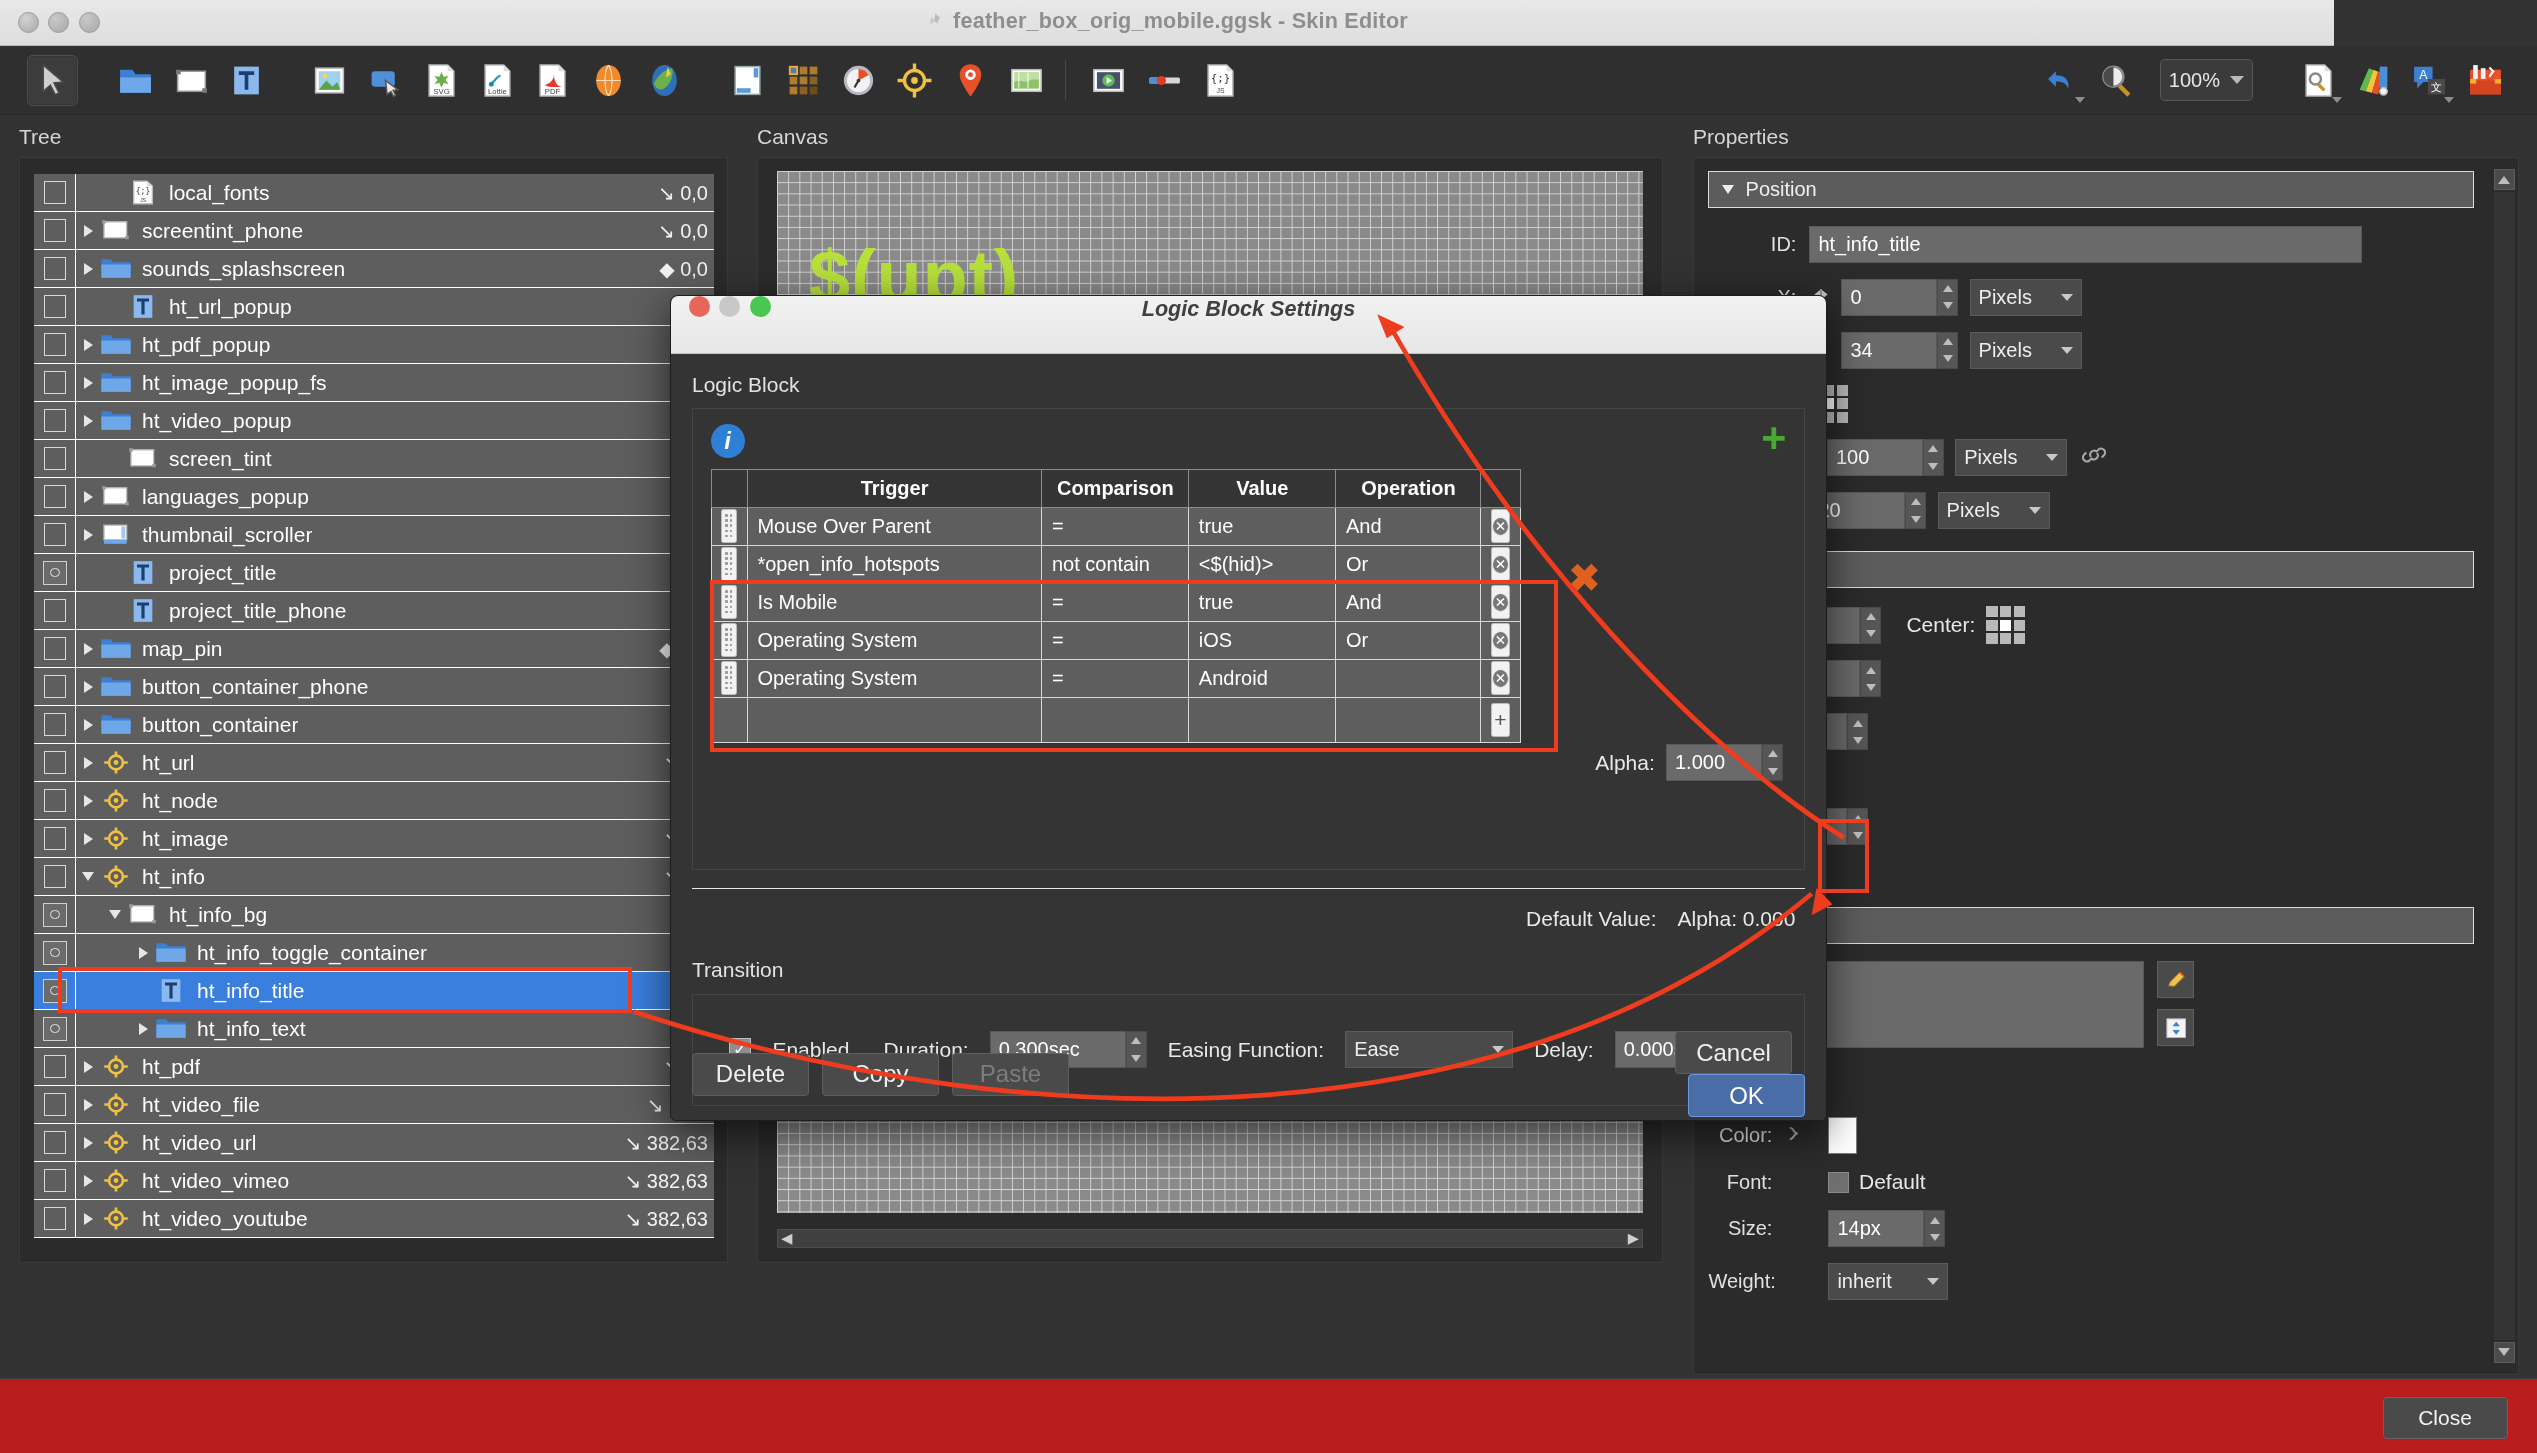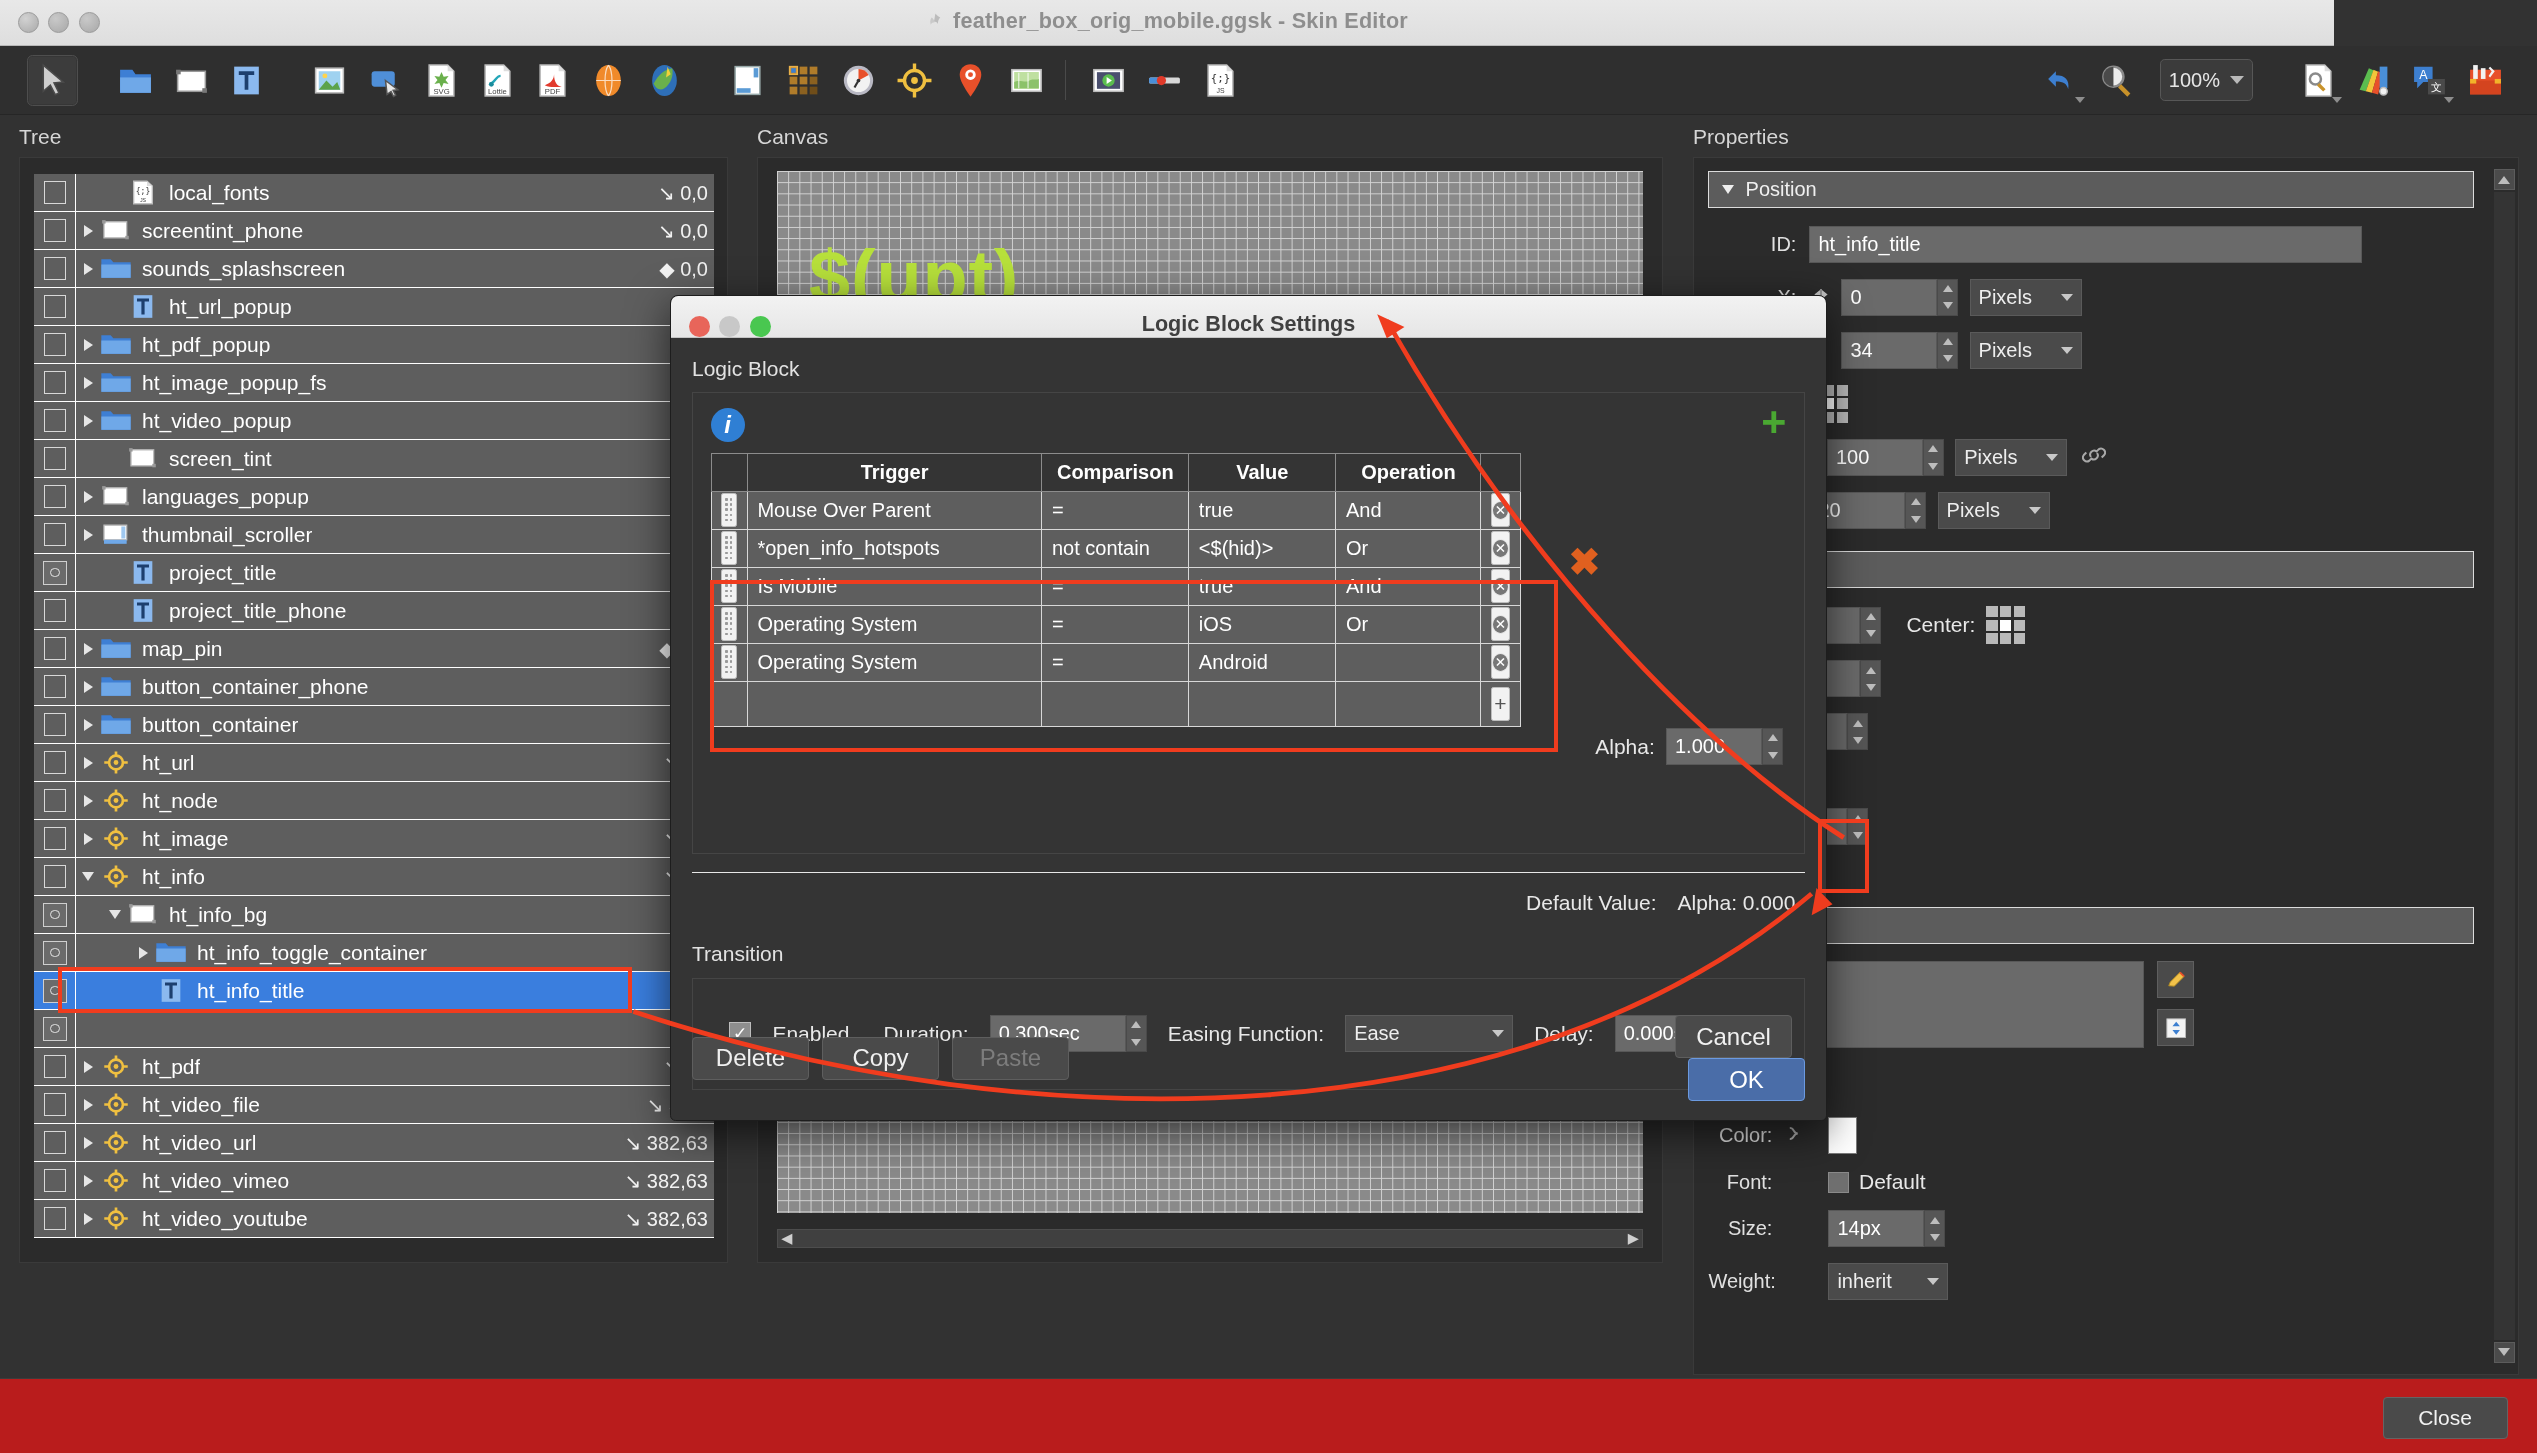--- a/index.html
+++ b/index.html
@@ -144,22 +144,22 @@
   .scrollcol .sbtn{ width:21px;height:21px;background:#4b4b4b;border:0.8px solid #5c5c5c;display:flex;align-items:center;justify-content:center;}
   .scrollcol .track{ position:absolute; top:22.4px;bottom:22.4px;left:0;width:21px;background:#343434;}
   .scrollcol .sb-bottom{ position:absolute; bottom:0; }
   
   .dialog{
     position:absolute; left:670px; top:295px; width:1157px; height:826px;
     background:#343434; border:0.8px solid #1d1d1d; border-radius:8px 8px 5.6px 5.6px;
     box-shadow:0 11.2px 42px rgba(0,0,0,.62);
   }
   .dlg-bar{
-    height:42px; background:linear-gradient(#f2f2f2,#e6e6e6); border-radius:7.2px 7.2px 0 0;
-    border-bottom:0.8px solid #c4c4c4; display:flex;align-items:flex-end; position:relative;
+    height:58px; background:linear-gradient(#f2f2f2,#e6e6e6); border-radius:7.2px 7.2px 0 0;
+    border-bottom:0.8px solid #c4c4c4; display:flex;align-items:flex-start; position:relative;font-style:italic;
   }
   .dlg-lights{ display:flex;gap:9.6px;margin-left:17.6px;}
   .dlg-lights i{ width:21px;height:21px;border-radius:50%;display:block;}
   .dlg-lights .r{ background:#e8655a;} .dlg-lights .y{ background:#c8c8c8;} .dlg-lights .g{ background:#49c750;}
   .dlg-title{ position:absolute; left:0;right:0;text-align:center; color:#404040; font-size:21.6px; font-weight:bold;}
   .dlg-body{ padding:19px 21px; height:779px; position:relative;}
   .grp-label{ color:#e2e2e2; font-size:21px; margin-bottom:11.2px;}
   .grp-box{ border:0.8px solid #454545; background:#343434; padding:14.4px 17.6px; position:relative;}
   .lb-box{ height:462px; }
   .lb-top{ display:flex; align-items:flex-start; justify-content:space-between; margin-bottom:11.2px;}
@@ -880,20 +880,34 @@
           <span class="tname">ht_info_title</span>
           <span class="tval">◆</span>
         </div>
       </div>
       <div class="trow">
         <div class="tcheck">
           <div class="eye">
             <i></i>
           </div>
         </div>
+        <div class="tbody">
+          <span class="ind ind2"></span>
+          <div class="tarrow">
+            <i class="r"></i>
+          </div>
+          <span>
+            <svg class="tico" viewBox="0 0 24 18">
+              <path d="M1 2h7l2 2.4h13V16H1z" fill="#3e7fd4"></path>
+              <path d="M1 6h22v10H1z" fill="#6fa8e8"></path>
+            </svg>
+          </span>
+          <span class="tname">ht_info_text</span>
+          <span class="tval"></span>
+        </div>
       </div>
       <div class="trow">
         <div class="tcheck">
           <div class="box"></div>
         </div>
         <div class="tbody">
           <span class="ind ind0"></span>
           <div class="tarrow">
             <i class="r"></i>
           </div>

